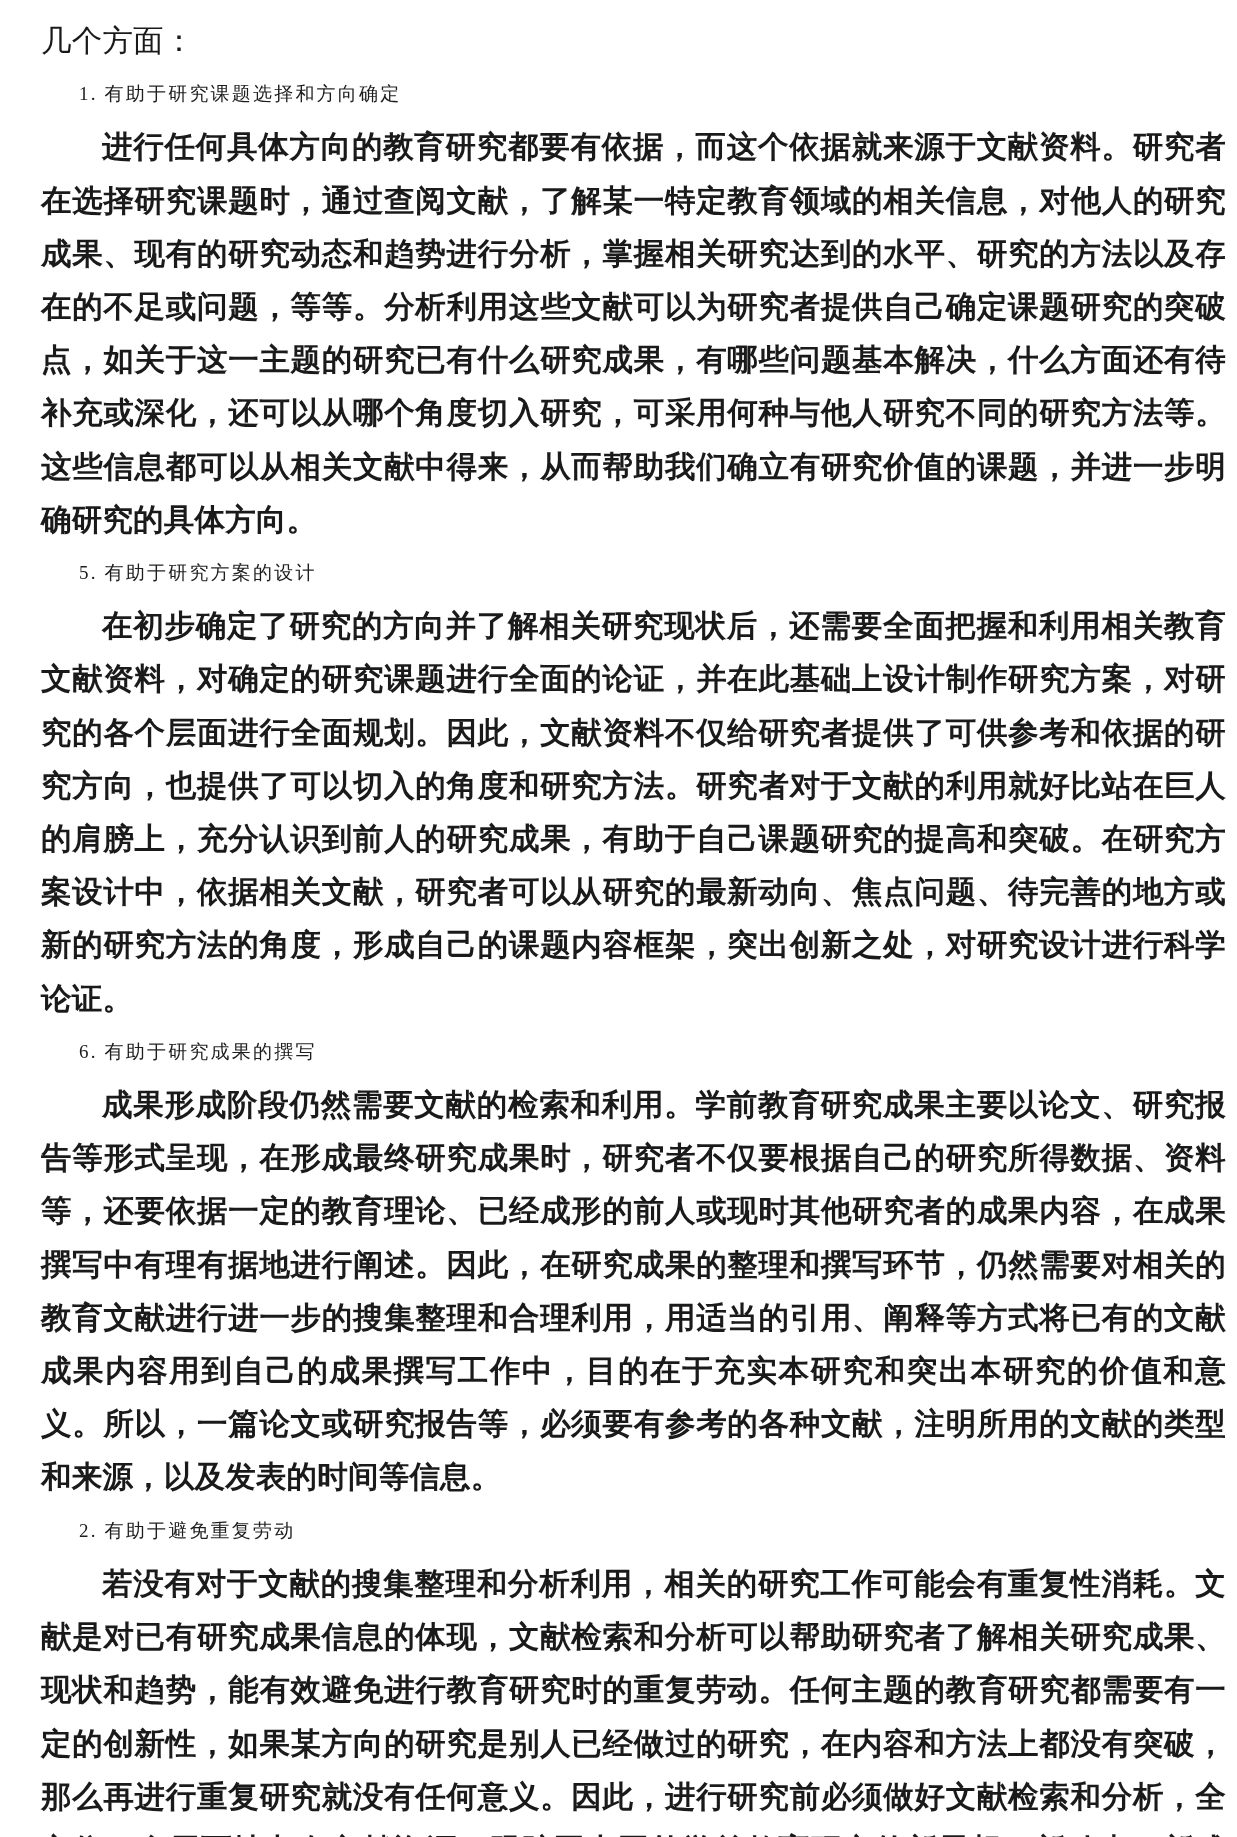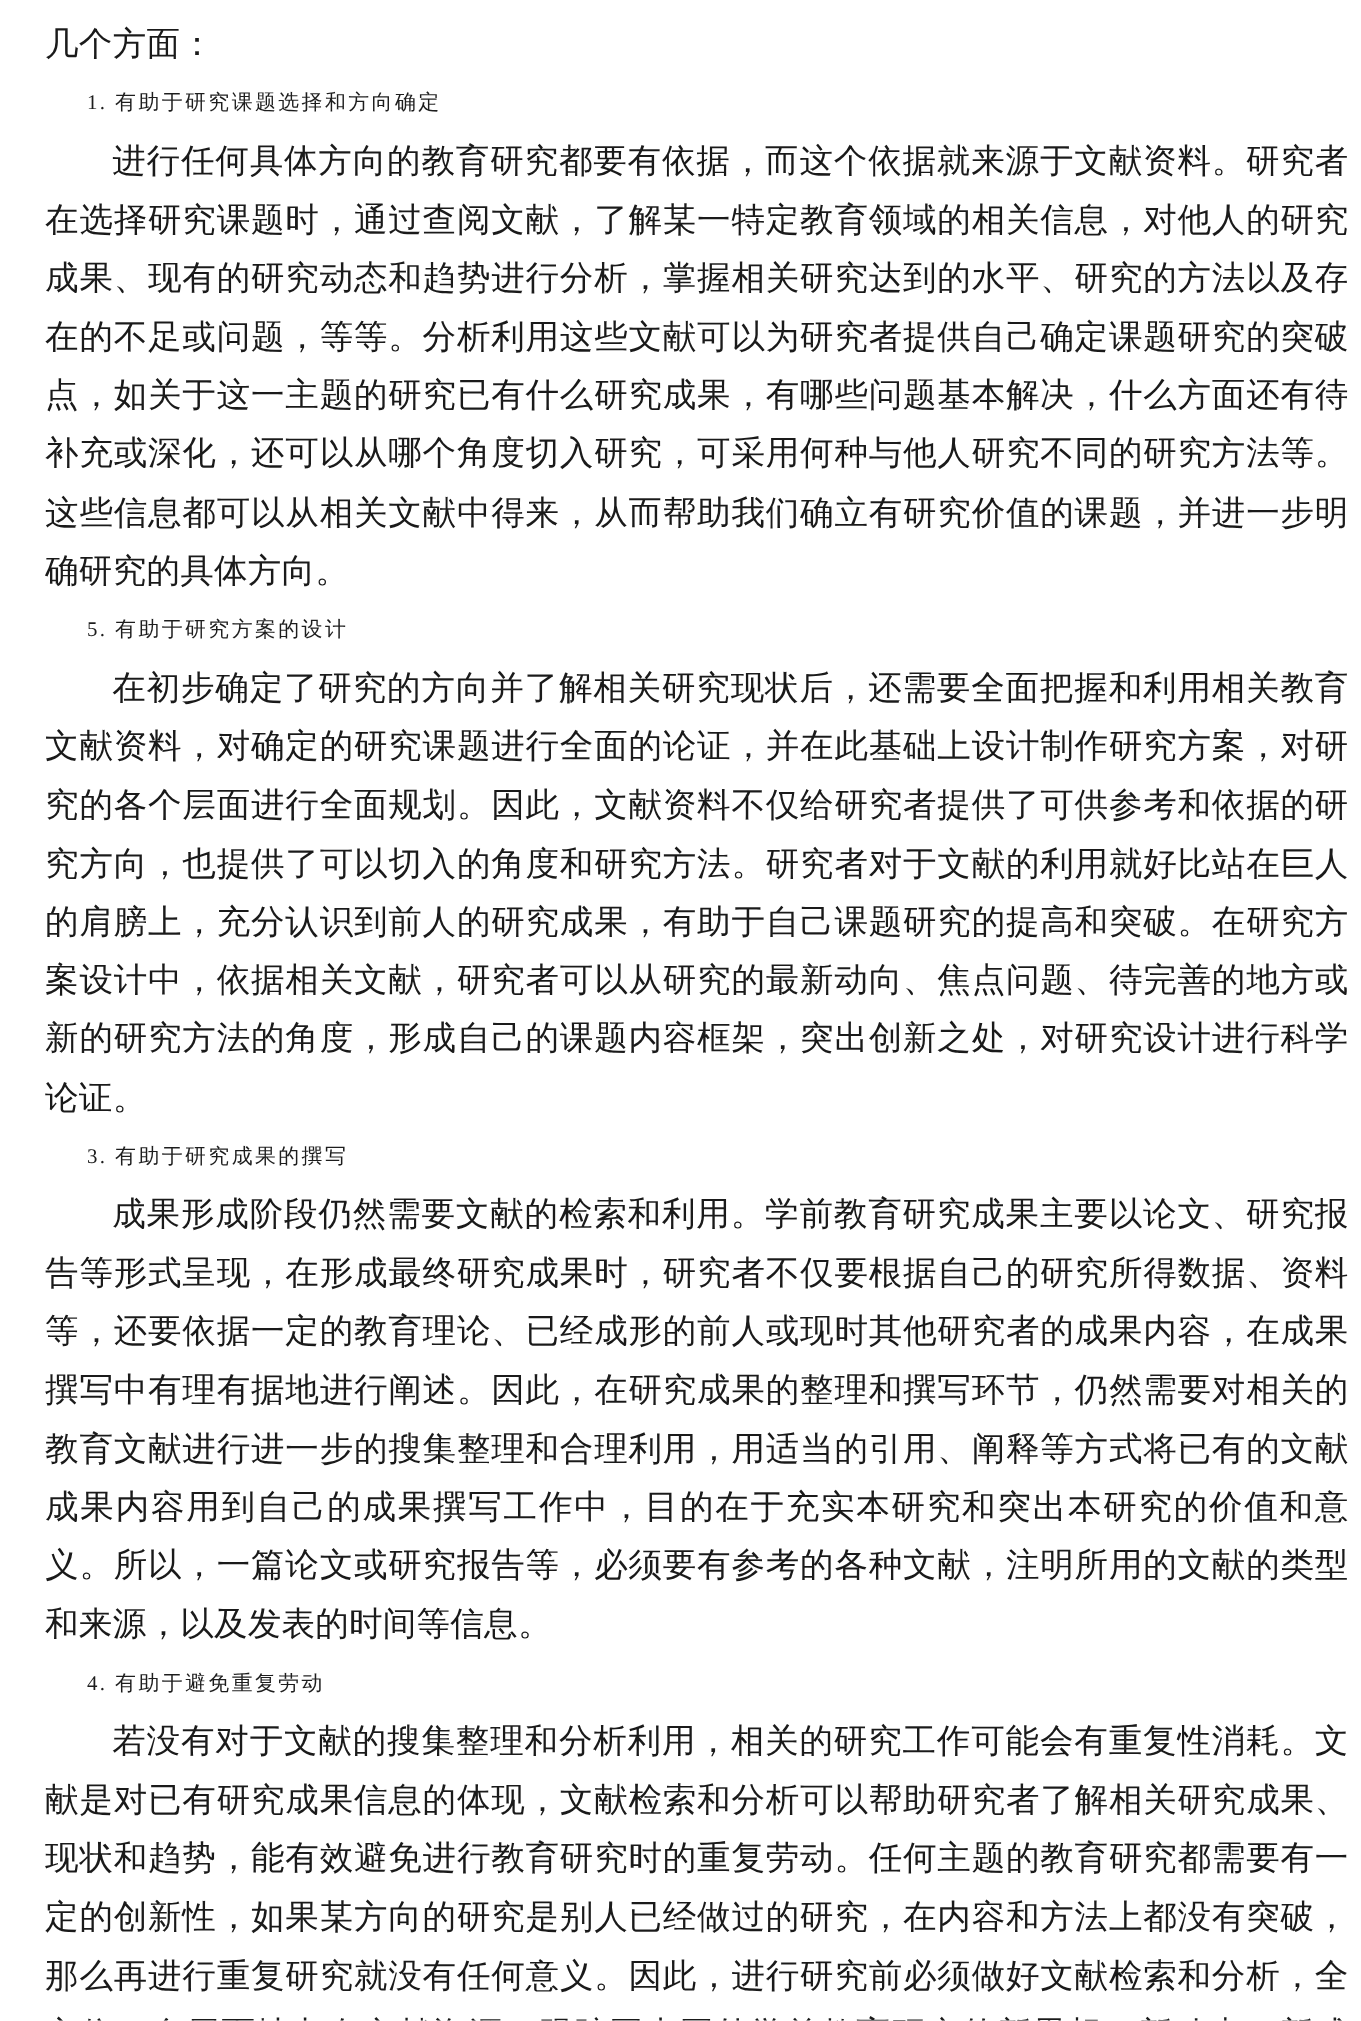--- a/index.html
+++ b/index.html
@@ -25,20 +25,21 @@
   .para {
     margin: 0;
     font-size: 30.5px;
     line-height: 53.2px;
     text-align: justify;
     text-justify: inter-character;
     text-indent: 2em;
     letter-spacing: 0.2px;
     font-family: "DejaVu Serif", "Liberation Serif", serif;
     word-break: break-all;
+    font-weight: bold;
   }
   
   .heading {
     margin: 0;
     font-size: 19px;
     line-height: 53.2px;
     text-indent: 2em;
     font-weight: 400;
     letter-spacing: 2.2px;
     font-family: "Liberation Serif", "DejaVu Serif", serif;
@@ -62,20 +63,20 @@
   <div class="content">
 
     <p class="lead">几个方面：</p>
 
     <p class="heading">1. 有助于研究课题选择和方向确定</p>
     <p class="para">进行任何具体方向的教育研究都要有依据，而这个依据就来源于文献资料。研究者在选择研究课题时，通过查阅文献，了解某一特定教育领域的相关信息，对他人的研究成果、现有的研究动态和趋势进行分析，掌握相关研究达到的水平、研究的方法以及存在的不足或问题，等等。分析利用这些文献可以为研究者提供自己确定课题研究的突破点，如关于这一主题的研究已有什么研究成果，有哪些问题基本解决，什么方面还有待补充或深化，还可以从哪个角度切入研究，可采用何种与他人研究不同的研究方法等。这些信息都可以从相关文献中得来，从而帮助我们确立有研究价值的课题，并进一步明确研究的具体方向。</p>
 
     <p class="heading">5. 有助于研究方案的设计</p>
     <p class="para">在初步确定了研究的方向并了解相关研究现状后，还需要全面把握和利用相关教育文献资料，对确定的研究课题进行全面的论证，并在此基础上设计制作研究方案，对研究的各个层面进行全面规划。因此，文献资料不仅给研究者提供了可供参考和依据的研究方向，也提供了可以切入的角度和研究方法。研究者对于文献的利用就好比站在巨人的肩膀上，充分认识到前人的研究成果，有助于自己课题研究的提高和突破。在研究方案设计中，依据相关文献，研究者可以从研究的最新动向、焦点问题、待完善的地方或新的研究方法的角度，形成自己的课题内容框架，突出创新之处，对研究设计进行科学论证。</p>
 
-    <p class="heading">3. 有助于研究成果的撰写</p>
+    <p class="heading">6. 有助于研究成果的撰写</p>
     <p class="para">成果形成阶段仍然需要文献的检索和利用。学前教育研究成果主要以论文、研究报告等形式呈现，在形成最终研究成果时，研究者不仅要根据自己的研究所得数据、资料等，还要依据一定的教育理论、已经成形的前人或现时其他研究者的成果内容，在成果撰写中有理有据地进行阐述。因此，在研究成果的整理和撰写环节，仍然需要对相关的教育文献进行进一步的搜集整理和合理利用，用适当的引用、阐释等方式将已有的文献成果内容用到自己的成果撰写工作中，目的在于充实本研究和突出本研究的价值和意义。所以，一篇论文或研究报告等，必须要有参考的各种文献，注明所用的文献的类型和来源，以及发表的时间等信息。</p>
 
-    <p class="heading">4. 有助于避免重复劳动</p>
+    <p class="heading">2. 有助于避免重复劳动</p>
     <p class="para">若没有对于文献的搜集整理和分析利用，相关的研究工作可能会有重复性消耗。文献是对已有研究成果信息的体现，文献检索和分析可以帮助研究者了解相关研究成果、现状和趋势，能有效避免进行教育研究时的重复劳动。任何主题的教育研究都需要有一定的创新性，如果某方向的研究是别人已经做过的研究，在内容和方法上都没有突破，那么再进行重复研究就没有任何意义。因此，进行研究前必须做好文献检索和分析，全方位、多层面地占有文献资源，跟踪国内国外学前教育研究的新思想、新动态、新成就、新方</p>
 
   </div>
 </div>
 
 </body></html>

